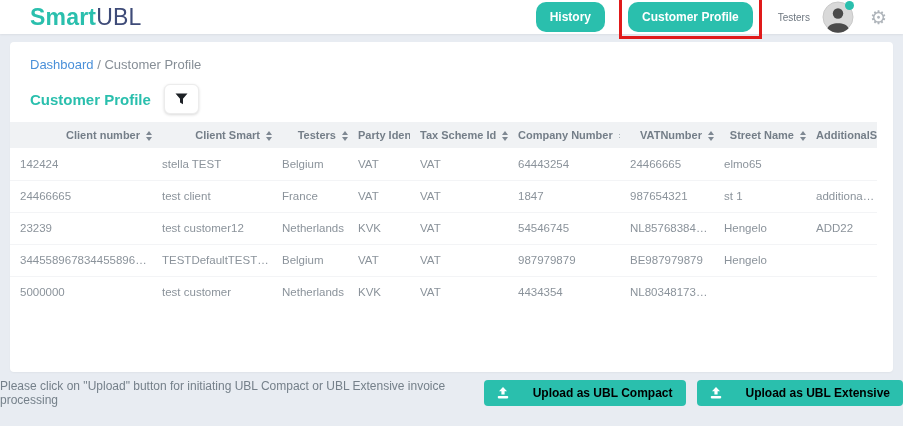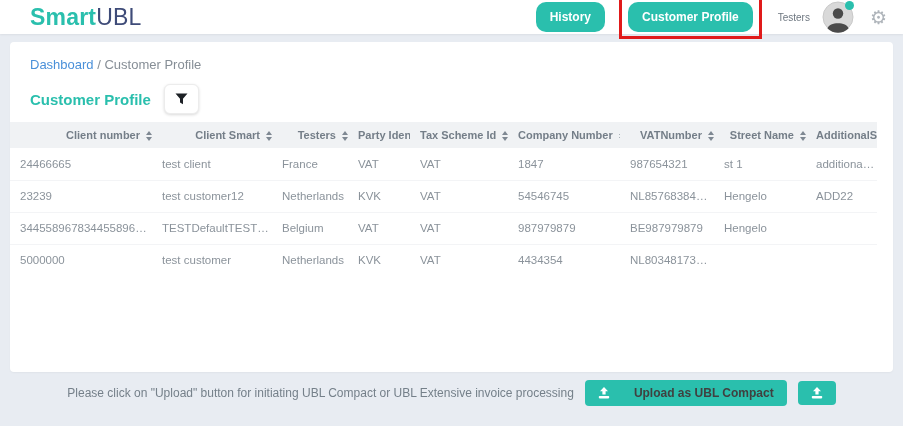--- a/index.html
+++ b/index.html
@@ -71,21 +71,21 @@
   .sort i { display:block; width:0; height:0; border-left:3.5px solid transparent; border-right:3.5px solid transparent; }
   .sort .up { border-bottom:4px solid #7E8892; margin-bottom:2px; }
   .sort .dn { border-top:4px solid #7E8892; }
 
   
   .footer {
     height:41px; display:flex; align-items:center; justify-content:center; gap:11px;
     font-size:12px; color:#75808A;
   }
   .upload-btn {
-    background:var(--teal,#2ABFAD); color:#404040; border:none; border-radius:4px;
+    background:var(--teal,#2ABFAD); color:#000000; border:none; border-radius:4px;
     padding:6px 13px; font-size:12px; font-weight:bold; cursor:pointer;
     display:inline-flex; align-items:center; gap:24px;
     font-family:"Liberation Sans", sans-serif; white-space:nowrap;
   }
   .upload-btn svg { flex:none; }
 </style>
 </head>
 <body>
 
 <div class="topbar">
@@ -167,20 +167,31 @@
             </span></th>
           <th><span>Street Name</span><span class="sort">
               <i class="up"></i>
               <i class="dn"></i>
             </span></th>
           <th><span>AdditionalStreetN</span></th>
         </tr>
     </thead>
     <tbody>
         <tr>
+          <td>142424</td>
+          <td>stella TEST</td>
+          <td>Belgium</td>
+          <td>VAT</td>
+          <td>VAT</td>
+          <td>64443254</td>
+          <td>24466665</td>
+          <td>elmo65</td>
+          <td></td>
+        </tr>
+        <tr>
           <td>24466665</td>
           <td>test client</td>
           <td>France</td>
           <td>VAT</td>
           <td>VAT</td>
           <td>1847</td>
           <td>987654321</td>
           <td>st 1</td>
           <td>additional st</td>
         </tr>
@@ -228,14 +239,15 @@
       <path d="M6 0 L10 4.2 H7.6 V7.5 H4.4 V4.2 H2 Z" fill="#fff"></path>
       <rect x="0.8" y="9" width="10.4" height="2.4" rx="0.8" fill="#fff"></rect>
     </svg>
     <span>Upload as UBL Compact</span>
   </button>
   <button class="upload-btn">
     <svg width="12" height="12" viewBox="0 0 12 12">
       <path d="M6 0 L10 4.2 H7.6 V7.5 H4.4 V4.2 H2 Z" fill="#fff"></path>
       <rect x="0.8" y="9" width="10.4" height="2.4" rx="0.8" fill="#fff"></rect>
     </svg>
+    <span>Upload as UBL Extensive</span>
   </button>
 </div>
 
 </body></html>

